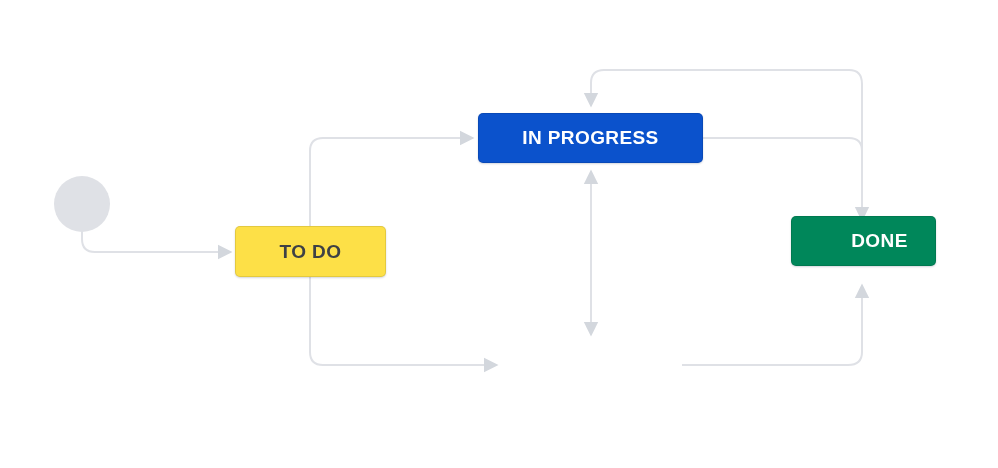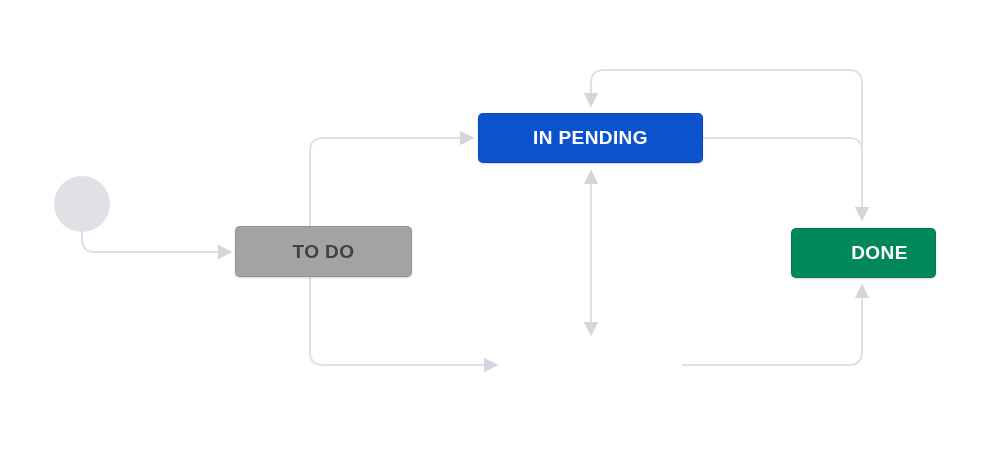--- a/index.html
+++ b/index.html
@@ -80,26 +80,26 @@
       <path class="edge-arrow" d="M 583.8 93 L 591 107.5 L 598.2 93 Z" fill="#d3d7dd"></path>
     </g>
 
     <g>
       <path class="edge-line" d="M 682 365 H 848 Q 862 365 862 352 V 298" stroke="#dfe1e6"></path>
       <path class="edge-arrow" d="M 854.8 298 L 862 283.5 L 869.2 298 Z" fill="#d3d7dd"></path>
     </g>
 
   </svg>
 
-  <div class="status" style="left: 235px; top: 226px; width: 177px; height: 51px; background-color: #a3a3a3; color: rgb(62, 65, 69);">
+  <div class="status" style="left: 235px; top: 226px; width: 151px; height: 51px; background-color: #fde047; color: rgb(62, 65, 69);">
     <span class="status-label">TO DO</span>
   </div>
 
   <div class="status" style="left: 478px; top: 113px; width: 225px; height: 50px; background-color: rgb(11, 82, 204); color: rgb(255, 255, 255);">
-    <span class="status-label">IN PENDING</span>
+    <span class="status-label">IN PROGRESS</span>
   </div>
 
 
-  <div class="status" style="left: 791px; top: 228px; width: 145px; height: 50px; background-color: rgb(0, 135, 90); color: rgb(255, 255, 255); padding-left: 32px;">
+  <div class="status" style="left: 791px; top: 216px; width: 145px; height: 50px; background-color: rgb(0, 135, 90); color: rgb(255, 255, 255); padding-left: 32px;">
     <span class="status-label">DONE</span>
   </div>
 
 </div>
 
 </body></html>

